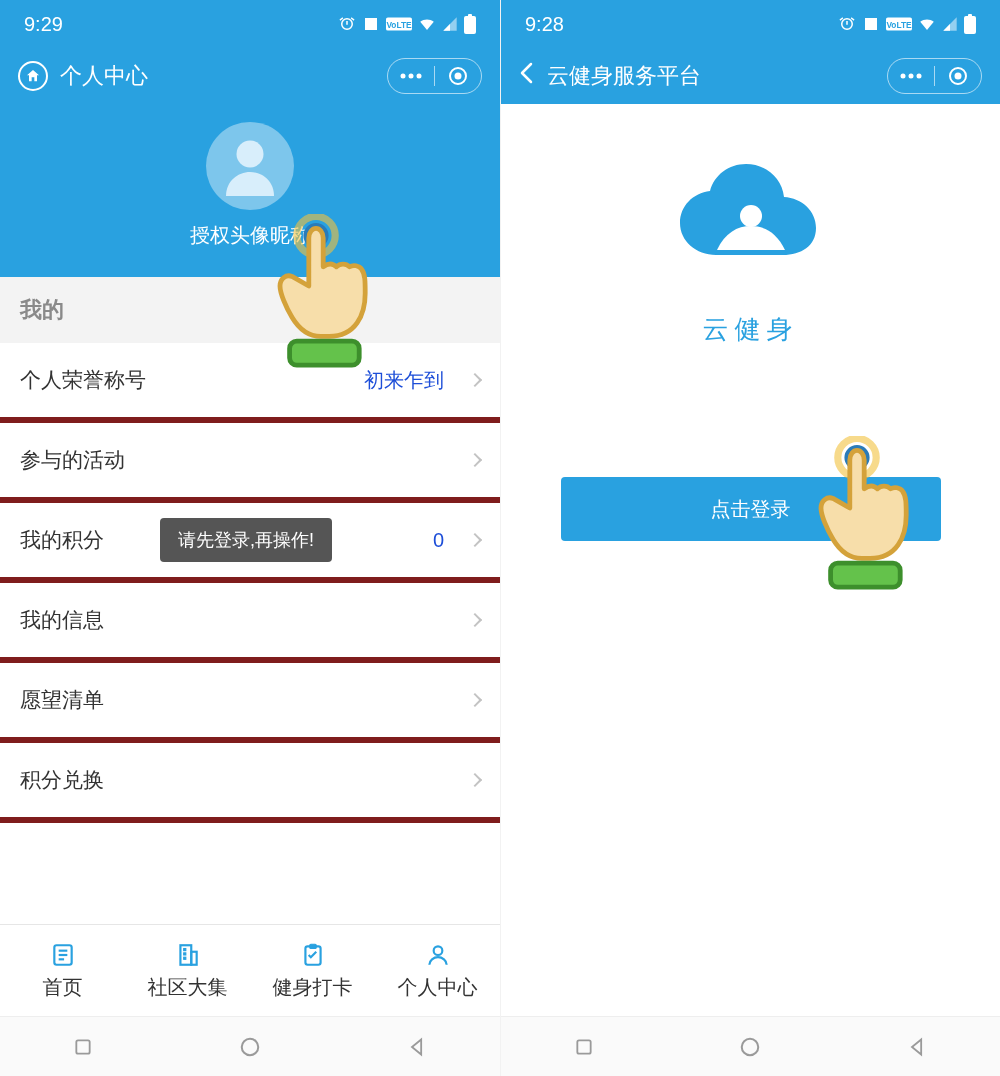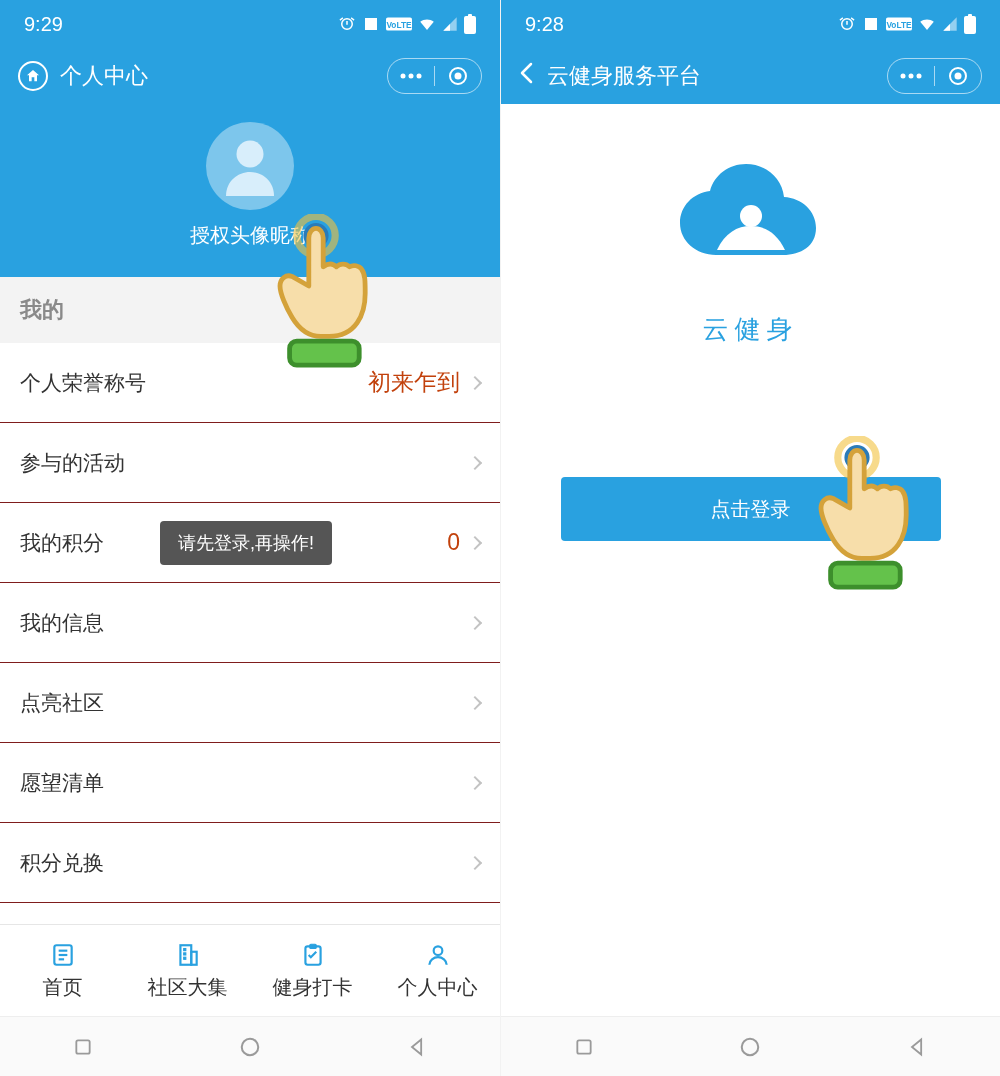--- a/index.html
+++ b/index.html
@@ -26,23 +26,23 @@
   .profile-header { background: #29a1e0; color: #fff; display: flex; flex-direction: column; align-items: center; padding: 18px 0 28px; position: relative; }
   .avatar { width: 88px; height: 88px; border-radius: 50%; background: #7dc6ec; display: flex; align-items: center; justify-content: center; overflow: hidden; }
   .avatar svg { width: 72px; height: 72px; fill: #d8eefb; }
   .nick-label { margin-top: 12px; font-size: 20px; }
 
   
   .section-h { background: #f3f3f3; color: #8a8a8a; font-size: 22px; padding: 18px 20px; font-weight: bold; }
 
   
   .mlist { flex: 1; overflow: auto; }
-  .mrow { display: flex; align-items: center; height: 80px; padding: 0 20px; border-bottom: 1px solid #7f1d1d; position: relative; }
+  .mrow { display: flex; align-items: center; height: 80px; padding: 0 20px; border-bottom: 6px solid #7f1d1d; position: relative; }
   .mrow .label { flex: 1; font-size: 21px; color: #333; }
-  .mrow .value { font-size: 23px; color: #c2410c; margin-right: 10px; }
+  .mrow .value { font-size: 20px; color: #1d4ed8; margin-right: 26px; }
   .chevron { width: 10px; height: 10px; border-top: 2.5px solid #c3c3c3; border-right: 2.5px solid #c3c3c3; transform: rotate(45deg); }
 
   .toast { position: absolute; left: 160px; background: #555; color: #fff; font-size: 18px; padding: 10px 18px; border-radius: 4px; white-space: nowrap; }
 
   
   .tabbar { height: 92px; border-top: 1px solid #e6e6e6; display: flex; background: #fff; }
   .tabitem { flex: 1; display: flex; flex-direction: column; align-items: center; justify-content: center; gap: 4px; }
   .tabitem .ticon { width: 30px; height: 30px; display: flex; align-items: center; justify-content: center; }
   .tabitem .tlabel { font-size: 20px; color: #333; }
   .tabitem.active .tlabel { color: #333; }
@@ -148,24 +148,20 @@
       <span class="label">我的积分</span>
       <span class="toast">请先登录,再操作!</span>
       <span class="value">0</span>
       <span class="chevron"></span>
     </div>
     <div class="mrow">
       <span class="label">我的信息</span>
       <span class="chevron"></span>
     </div>
     <div class="mrow">
-      <span class="label">点亮社区</span>
-      <span class="chevron"></span>
-    </div>
-    <div class="mrow">
       <span class="label">愿望清单</span>
       <span class="chevron"></span>
     </div>
     <div class="mrow">
       <span class="label">积分兑换</span>
       <span class="chevron"></span>
     </div>
   </div>
 
   <div class="tabbar">

